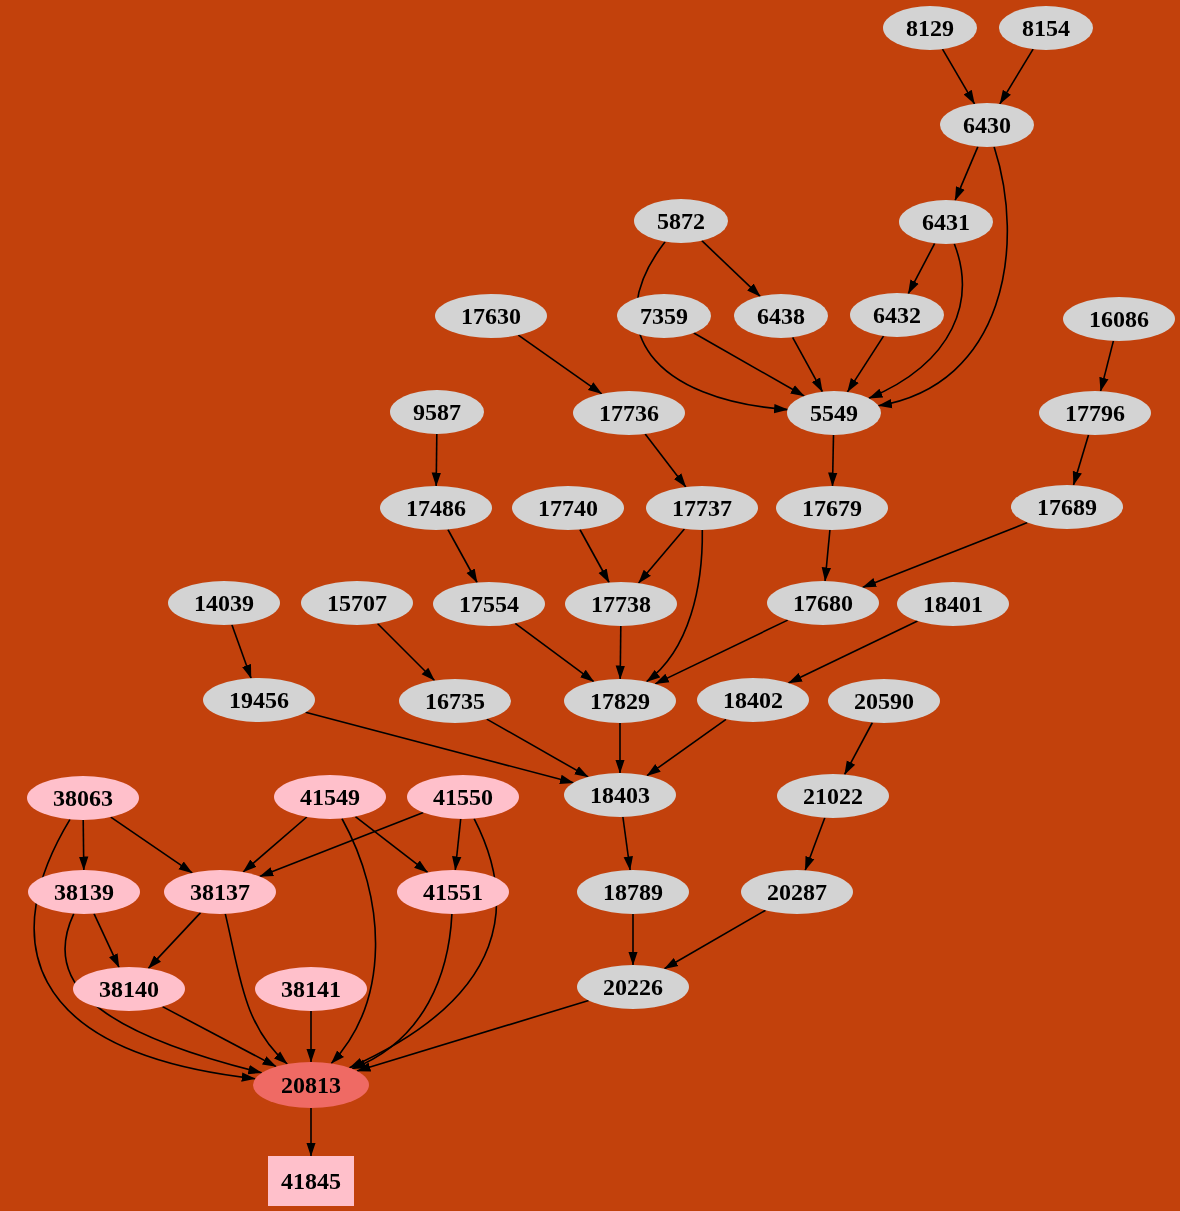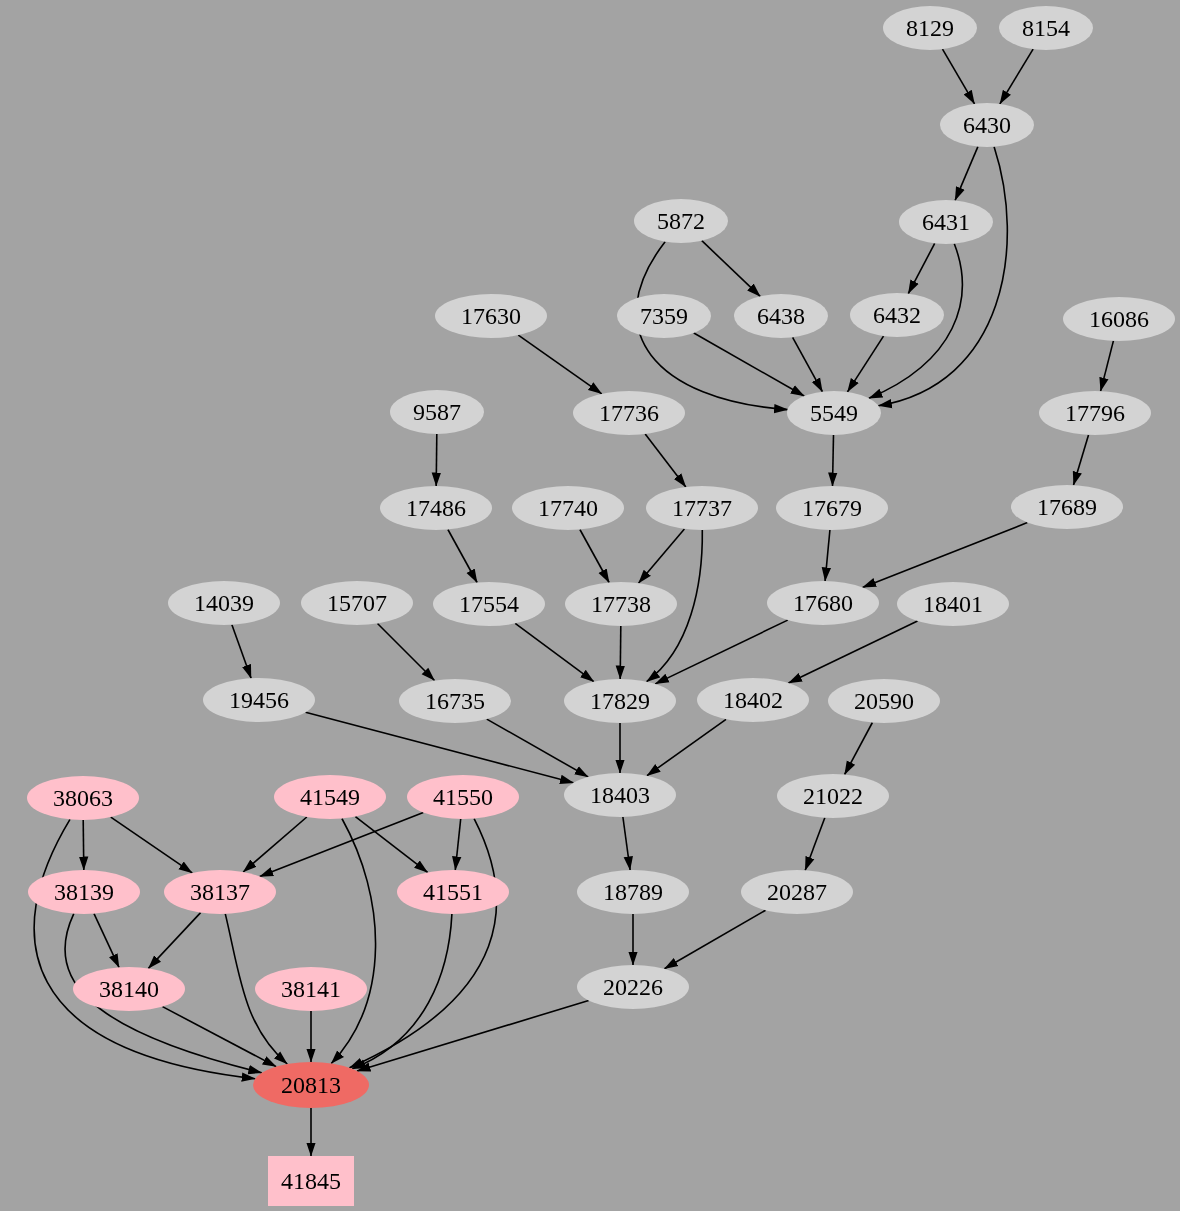--- a/index.html
+++ b/index.html
@@ -3,23 +3,24 @@
 <meta charset="utf-8">
 <style>
   html, body {
     margin: 0;
     padding: 0;
     background: #ffffff;
   }
   .page {
     width: 1180px;
     height: 1211px;
-    background: #a3a3a3;
+    background: #c2410c;
     position: relative;
     overflow: hidden;
+    font-weight: bold;
   }
   svg.graph {
     display: block;
     width: 1180px;
     height: 1211px;
   }
   .edge-path {
     fill: none;
     stroke: #000000;
     stroke-width: 1.6px;

